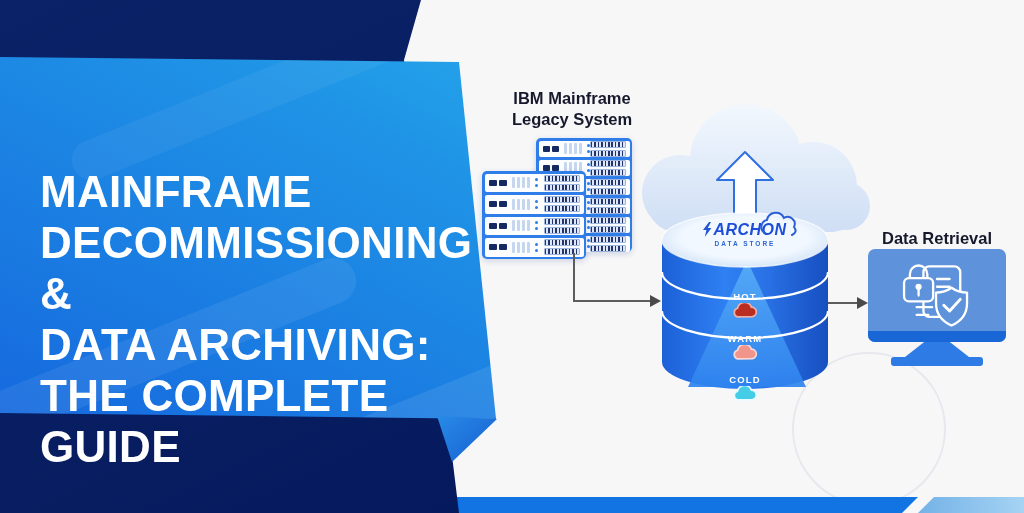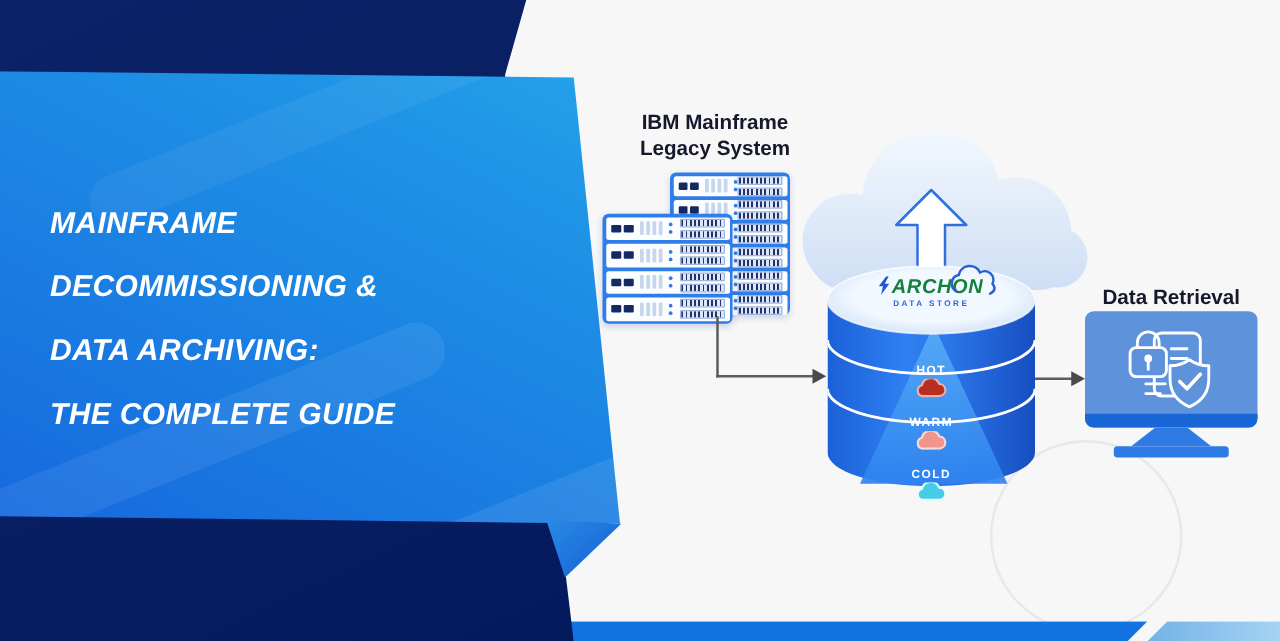--- a/index.html
+++ b/index.html
@@ -14,22 +14,22 @@
     background:linear-gradient(to top right,#1565dd 5%,#1f93e6 55%,#2ec8f2 100%);
     clip-path:polygon(0 57px,459px 62px,496px 419px,0 413px);}
   .streak{position:absolute;background:rgba(255,255,255,0.07);border-radius:26px;transform:rotate(-22deg);}
   .s1{left:-60px;top:330px;width:430px;height:46px;}
   .s2{left:150px;top:400px;width:520px;height:50px;background:rgba(255,255,255,0.09);}
   .s3{left:60px;top:80px;width:360px;height:40px;background:rgba(255,255,255,0.05);}
   .panel-fold{position:absolute;left:430px;top:414px;width:70px;height:52px;z-index:4;
     background:linear-gradient(140deg,#2a8ee8,#145bd0);
     clip-path:polygon(7px 2px,67px 5px,22px 48px);}
   .banner-title{position:absolute;left:40px;top:137px;width:440px;z-index:5;
-    color:#ffffff;font-size:24px;line-height:51px;font-weight:800;letter-spacing:.3px;
-    white-space:pre-line;font-style:italic;}
+    color:#ffffff;font-size:44px;line-height:51px;font-weight:800;letter-spacing:.3px;
+    white-space:pre-line;}
 
   
   .stripe-blue{position:absolute;left:430px;top:497px;width:490px;height:16px;z-index:2;
     background:#1273e3;clip-path:polygon(0 0,488px 0,472px 16px,0 16px);}
   .stripe-light{position:absolute;left:918px;top:497px;width:106px;height:16px;z-index:2;
     background:linear-gradient(90deg,#74b2e7,#a5d3f3);
     clip-path:polygon(16px 0,106px 0,106px 16px,0 16px);}
   .decor-circle{position:absolute;left:792px;top:352px;width:150px;height:150px;border-radius:50%;
     border:2px solid #e7e8ee;z-index:1;}
 
@@ -67,21 +67,21 @@
   
   .cloud-svg{position:absolute;left:628px;top:98px;z-index:5;}
   .cylinder-svg{position:absolute;left:662px;top:210px;z-index:7;}
   .tier{position:absolute;left:705px;width:80px;text-align:center;z-index:8;margin-top:20px;}
   .tier-label{color:#ffffff;font-size:9.5px;font-weight:700;letter-spacing:1.2px;display:block;}
   .t-hot{top:271px;} .t-warm{top:313px;} .t-cold{top:354px;}
   .tier-cloud{margin-top:1px;}
 
   .archon-logo{position:absolute;left:692px;top:221px;width:106px;text-align:center;z-index:8;}
   .archon-row{position:relative;display:inline-block;}
-  .archon-name{font-size:16px;font-weight:800;color:#15803d;letter-spacing:.5px;font-style:italic;}
+  .archon-name{font-size:16px;font-weight:800;color:#1d4ed8;letter-spacing:.5px;font-style:italic;}
   .bolt{display:inline-block;vertical-align:-2px;margin-right:1px;}
   .logo-cloud{position:absolute;right:-14px;top:-10px;}
   .archon-tagline{font-size:6.5px;font-weight:700;letter-spacing:2px;color:#2d66d4;margin-top:1px;}
 
   
   .monitor-screen{position:absolute;left:868px;top:249px;width:138px;height:93px;z-index:6;
     background:#5e92db;border-radius:7px;}
   .screen-bar{position:absolute;left:0;bottom:0;width:100%;height:11px;background:#1967d6;border-radius:0 0 7px 7px;}
   .screen-icons{position:absolute;left:0;top:0;}
   .monitor-neck{position:absolute;left:905px;top:342px;width:64px;height:15px;background:#2e7be6;z-index:6;

